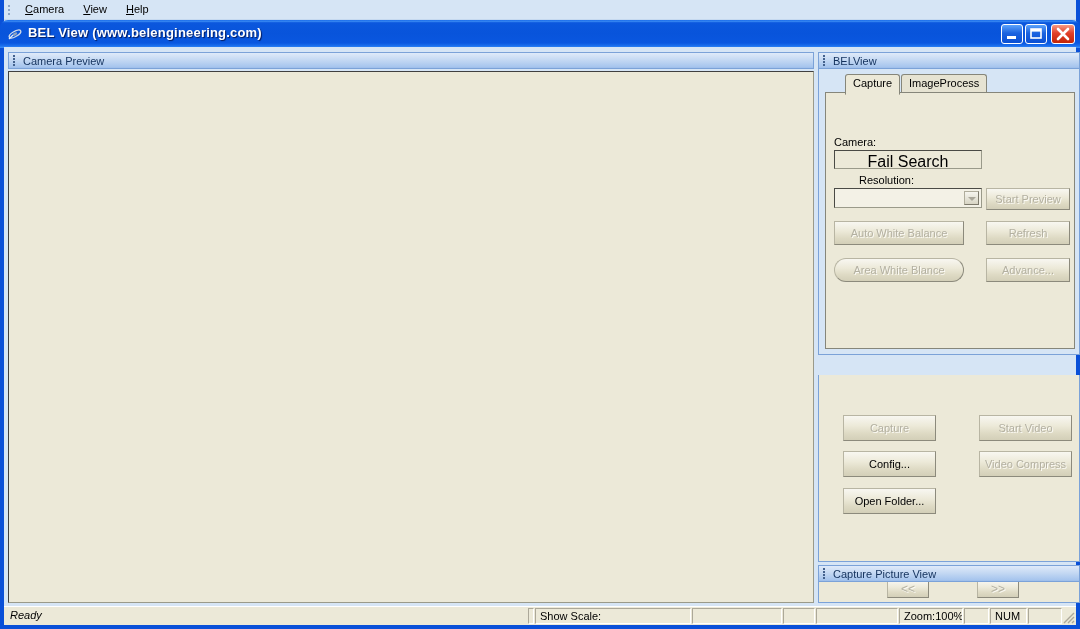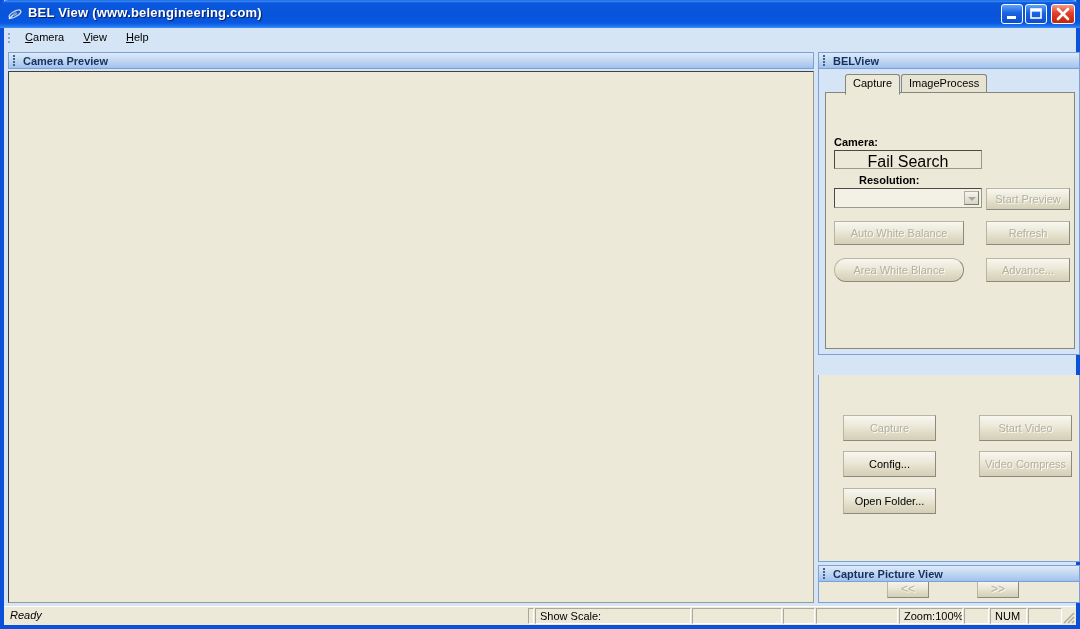--- a/index.html
+++ b/index.html
@@ -104,21 +104,21 @@
 
   
   .panel-header {
     height: 17px;
     background: linear-gradient(to bottom, #dfeaf9 0%, #c5d9f3 45%, #a8c6ee 90%, #9dbde9 100%);
     border: 1px solid #7ba2d8;
     border-bottom: 1px solid #7ba2d8;
     box-sizing: border-box;
     position: relative;
     font-size: 11px;
-    font-weight: bold;
+    font-weight: normal;
     color: #13315c;
   }
   .panel-header .ph-title {
     position: absolute;
     left: 14px; top: 2px;
     white-space: nowrap;
   }
   .panel-header .ph-grip {
     position: absolute;
     left: 4px; top: 2px;
@@ -200,21 +200,20 @@
     box-sizing: border-box;
     background: #ece9d8;
     border: 1px solid #86867a;
     border-top-color: #86867a;
   }
   .lbl {
     position: absolute;
     font-size: 11px;
     color: #000;
     white-space: nowrap;
-    font-weight: bold;
   }
   .textbox {
     position: absolute;
     box-sizing: border-box;
     background: #ece9d8;
     border: 1px solid #9a9a8a;
     border-top-color: #4a4a45;
     border-left-color: #4a4a45;
     font-size: 16px;
     color: #000;
@@ -321,20 +320,33 @@
   #sb-grip {
     position: absolute;
     right: 1px; bottom: 1px;
     width: 14px; height: 14px;
   }
 </style>
 </head>
 <body>
 
 <div id="window">
+
+  <div id="menubar">
+    <span class="grip-dots">
+      <svg width="3" height="13" viewBox="0 0 3 13">
+        <rect x="0" y="0" width="2" height="2" fill="#8ea7c8"></rect>
+        <rect x="0" y="4" width="2" height="2" fill="#8ea7c8"></rect>
+        <rect x="0" y="8" width="2" height="2" fill="#8ea7c8"></rect>
+      </svg>
+    </span>
+    <span class="menu-item"><u>C</u><span>amera</span></span>
+    <span class="menu-item"><u>V</u><span>iew</span></span>
+    <span class="menu-item"><u>H</u><span>elp</span></span>
+  </div>
 
   <div id="titlebar">
     <span id="title-icon">
       <svg width="16" height="16" viewBox="0 0 16 16">
         <ellipse cx="8" cy="8" rx="6.5" ry="2.6" fill="none" stroke="#cfd9e8" stroke-width="1.4" transform="rotate(-30 8 8)"></ellipse>
         <ellipse cx="8" cy="8" rx="2.4" ry="1.4" fill="#8fa4c0" transform="rotate(-30 8 8)"></ellipse>
         <line x1="2" y1="13" x2="6" y2="9" stroke="#e8eef7" stroke-width="1.3"></line>
       </svg>
     </span>
     <span id="title-text">BEL View (www.belengineering.com)</span>
@@ -348,33 +360,20 @@
       <svg width="20" height="18" viewBox="0 0 20 18">
         <rect x="5" y="4" width="10" height="9" fill="none" stroke="#ffffff" stroke-width="1.6"></rect>
         <rect x="5" y="4" width="10" height="2.6" fill="#ffffff"></rect>
       </svg>
     </span>
     <span class="wbtn" id="btn-close">
       <svg width="22" height="18" viewBox="0 0 22 18">
         <path d="M6 4 L16 14 M16 4 L6 14" stroke="#ffffff" stroke-width="2.6" stroke-linecap="round"></path>
       </svg>
     </span>
-  </div>
-
-  <div id="menubar">
-    <span class="grip-dots">
-      <svg width="3" height="13" viewBox="0 0 3 13">
-        <rect x="0" y="0" width="2" height="2" fill="#8ea7c8"></rect>
-        <rect x="0" y="4" width="2" height="2" fill="#8ea7c8"></rect>
-        <rect x="0" y="8" width="2" height="2" fill="#8ea7c8"></rect>
-      </svg>
-    </span>
-    <span class="menu-item"><u>C</u><span>amera</span></span>
-    <span class="menu-item"><u>V</u><span>iew</span></span>
-    <span class="menu-item"><u>H</u><span>elp</span></span>
   </div>
 
   <div id="workarea">
 
     <div id="preview-pane">
       <div class="panel-header" id="preview-header">
         <span class="ph-grip">
           <svg width="3" height="13" viewBox="0 0 3 13">
             <rect x="0" y="0" width="2" height="2" fill="#44628e"></rect>
             <rect x="0" y="3" width="2" height="2" fill="#44628e"></rect>

